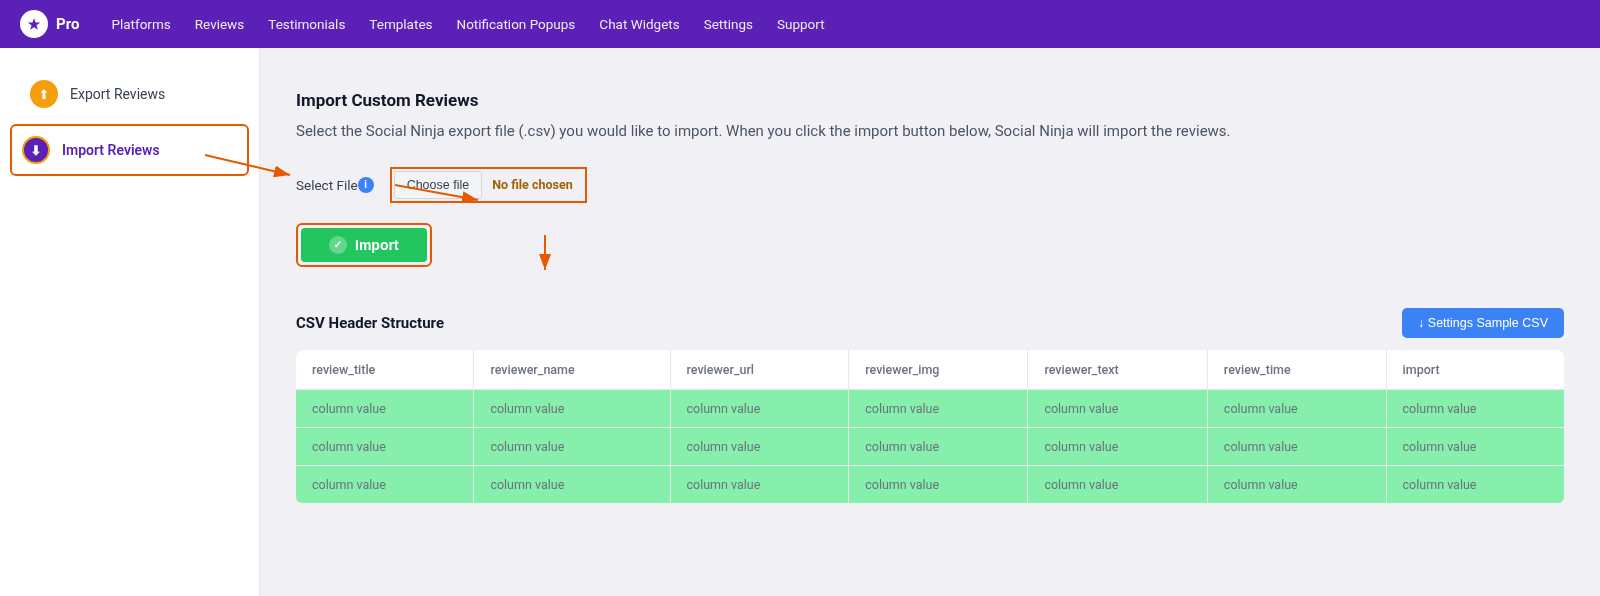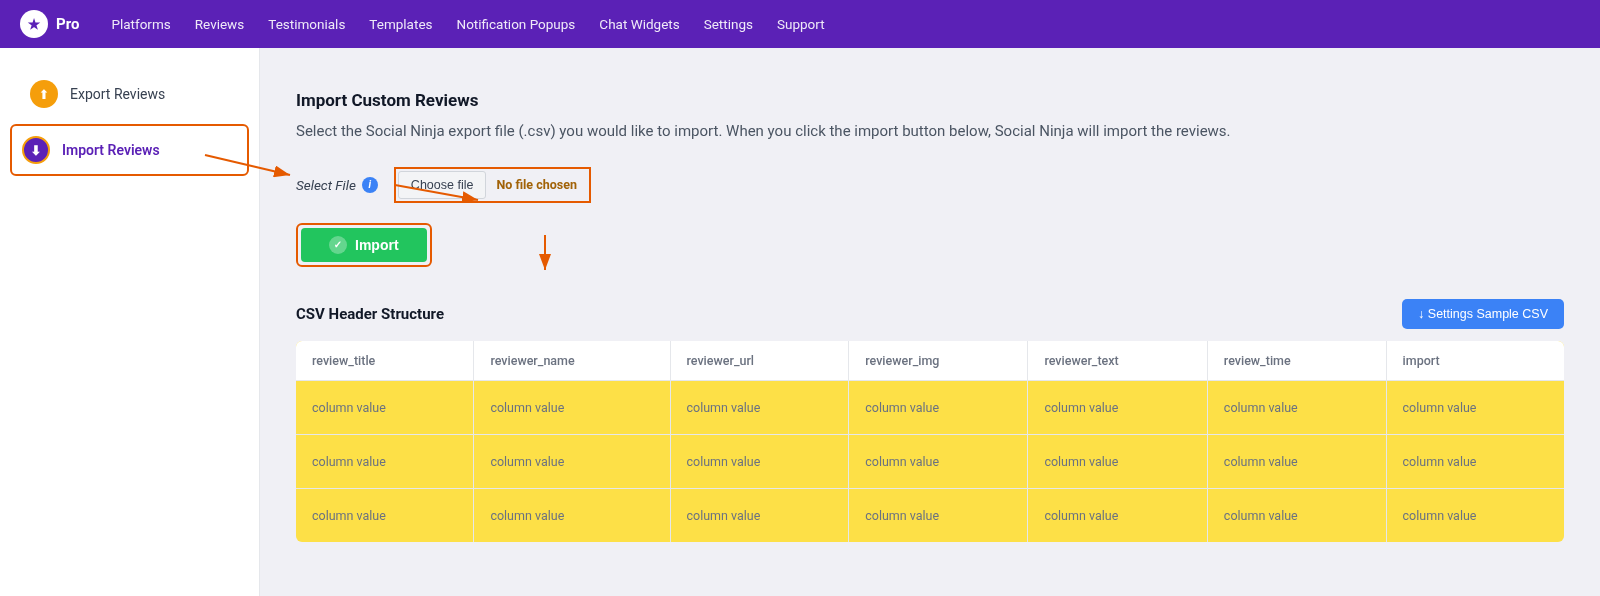--- a/index.html
+++ b/index.html
@@ -91,21 +91,21 @@
 
     .form-row {
       display: flex;
       align-items: center;
       gap: 16px;
       margin-bottom: 20px;
     }
     .form-label {
       font-size: 13.5px;
       color: #374151;
-      display: flex; align-items: center; gap: 6px; font-style: italic;
+      display: flex; align-items: center; 
     }
     .info-icon {
       width: 16px; height: 16px; border-radius: 50%;
       background: #3b82f6; color: white;
       font-size: 10px; font-weight: bold;
       display: inline-flex; align-items: center; justify-content: center;
       cursor: pointer;
     }
 
     .file-input-wrapper {
@@ -151,21 +151,21 @@
     }
     .import-btn .btn-icon {
       width: 18px; height: 18px; border-radius: 50%;
       background: rgba(255,255,255,0.3);
       display: flex; align-items: center; justify-content: center;
       font-size: 10px;
     }
 
     
     .csv-section {
-      margin-top: 4px;
+      margin-top: 13px;
     }
     .csv-header-row {
       display: flex; align-items: center; justify-content: space-between;
       margin-bottom: 12px;
     }
     .csv-title {
       font-size: 15px;
       font-weight: 700;
       color: #111827;
     }
@@ -176,37 +176,37 @@
       padding: 8px 16px;
       border-radius: 5px;
       font-size: 12.5px;
       cursor: pointer;
       display: flex; align-items: center; gap: 6px;
     }
 
     .csv-table {
       width: 100%;
       border-collapse: collapse;
-      background: #fde047;
+      background: #86efac;
       border-radius: 6px;
       overflow: hidden;
       font-size: 12.5px;
     }
     .csv-table th {
       background: white;
       color: #6b7280;
       font-weight: 500;
       padding: 12px 16px;
       text-align: left;
       border-bottom: 1px solid #e5e7eb;
       border-right: 1px solid #e5e7eb;
     }
     .csv-table th:last-child { border-right: none; }
     .csv-table td {
-      padding: 19px 16px;
+      padding: 11px 16px;
       color: #6b7280;
       border-bottom: 1px solid #e5e7eb;
       border-right: 1px solid #e5e7eb;
     }
     .csv-table td:last-child { border-right: none; }
     .csv-table tr:last-child td { border-bottom: none; }
   </style>
 </head>
 <body>
 

